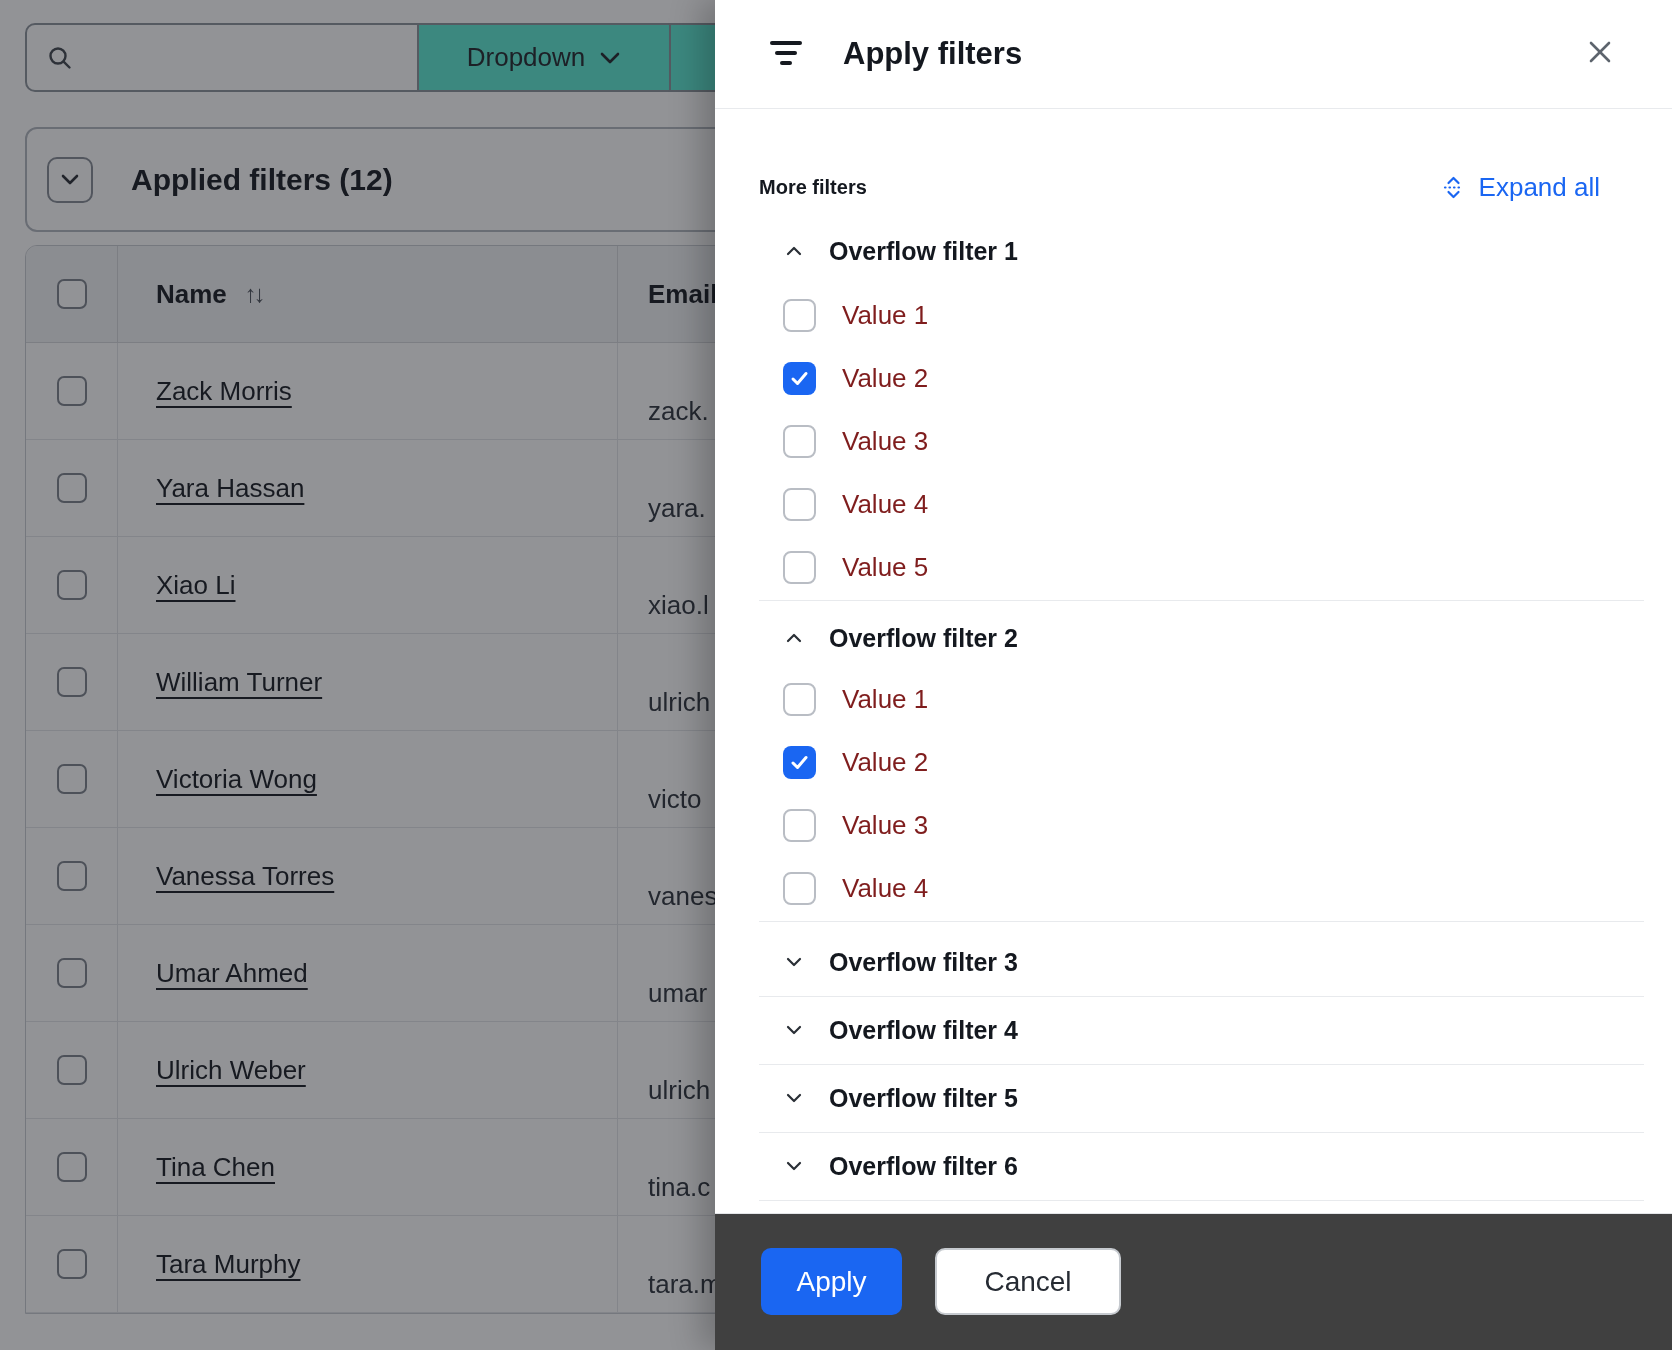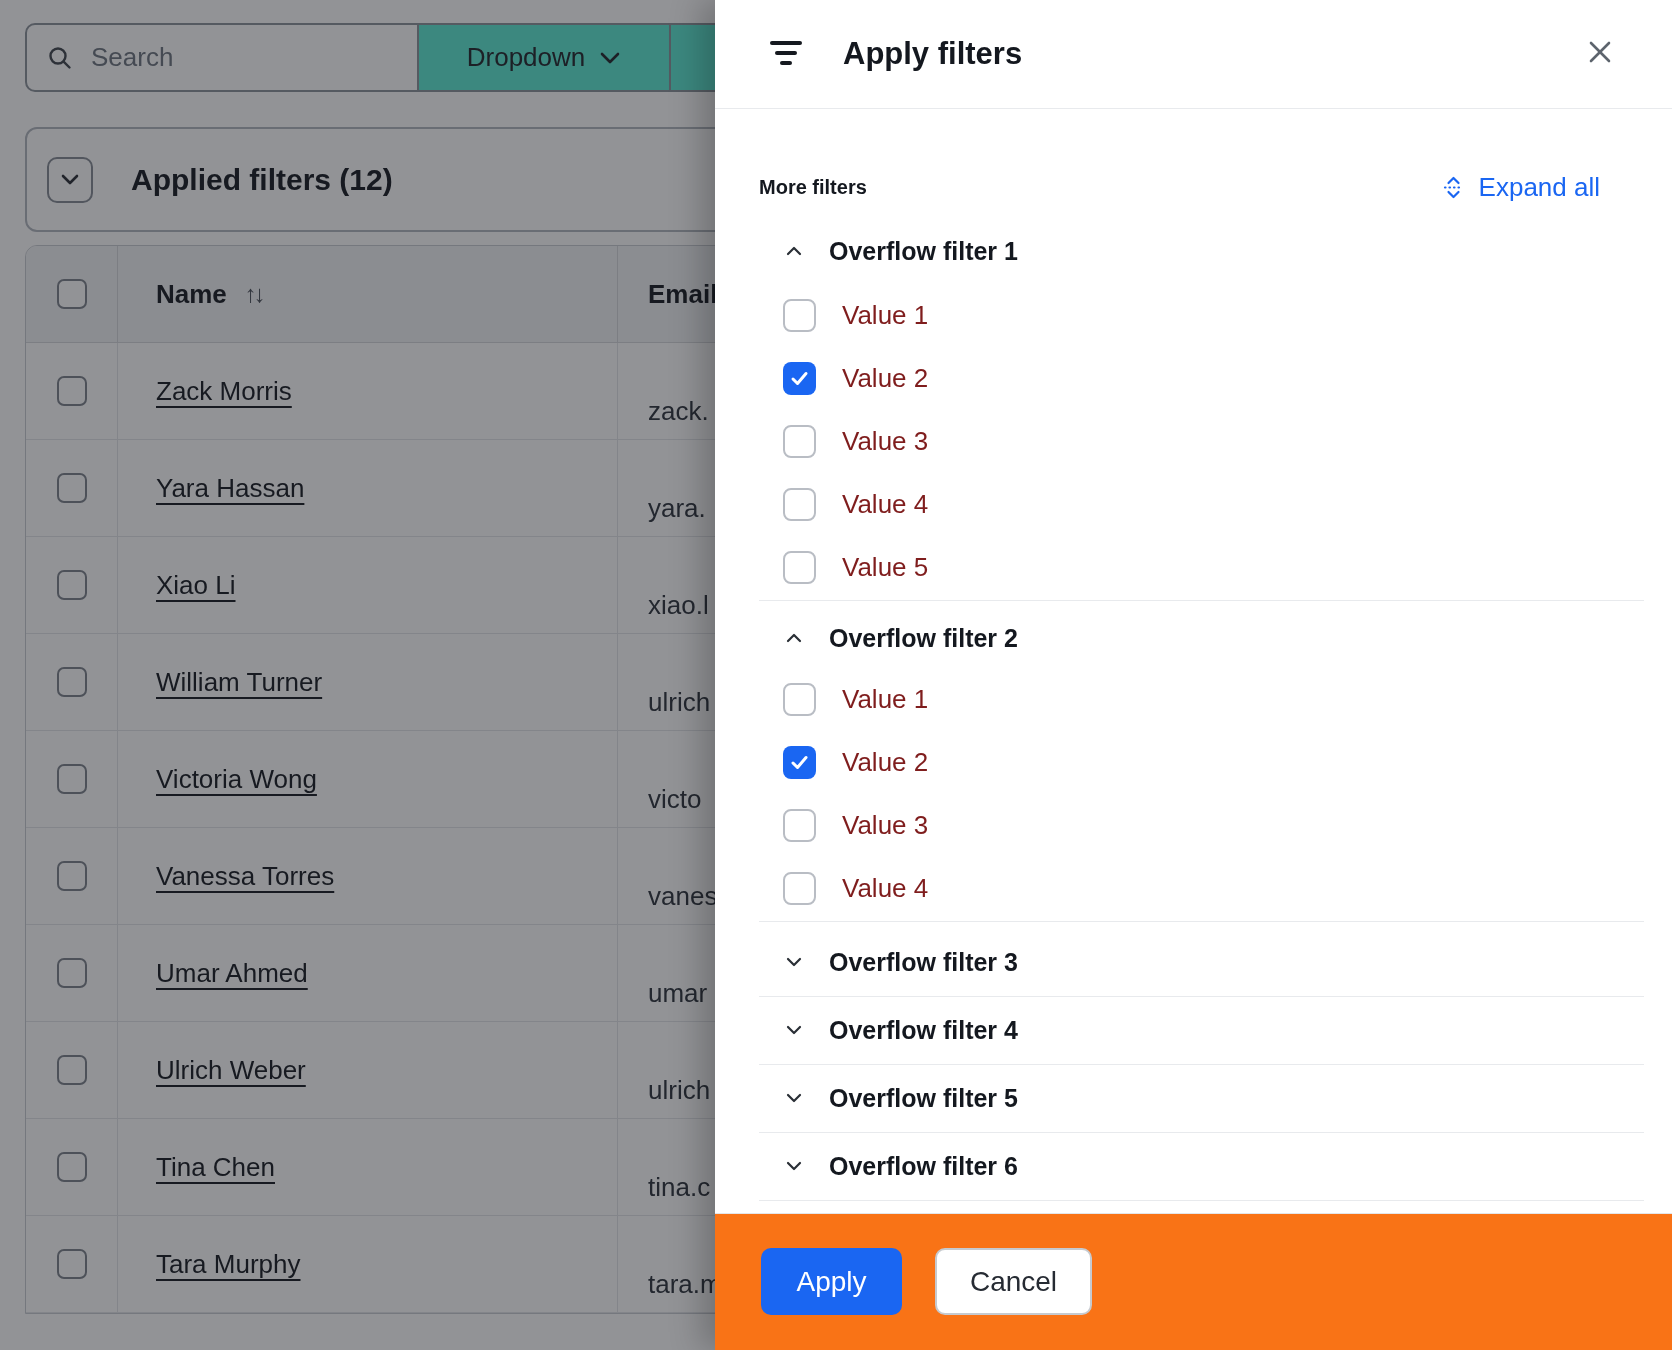--- a/index.html
+++ b/index.html
@@ -63,40 +63,39 @@
 
   .grow{position:absolute;left:70px;height:46px;display:flex;align-items:center;gap:26px;cursor:pointer;}
   .grow span{font-size:25px;font-weight:700;color:#14181f;}
   .vrow{position:absolute;left:68px;height:63px;display:flex;align-items:center;gap:26px;cursor:pointer;}
   .vrow .vlabel{font-size:26px;color:#7f1d1d;}
   .pcb{width:33px;height:33px;border:2px solid #b9bdc4;border-radius:8px;background:#fff;box-sizing:border-box;
        display:flex;align-items:center;justify-content:center;}
   .pcb.checked{border:none;background:#1a66f2;}
   .pdivider{position:absolute;left:44px;right:28px;height:1px;background:#e8eaed;}
 
-  .panel-footer{position:absolute;left:0;right:0;bottom:0;top:1213px;background:#f97316;border-top:1px solid #e4e6e9;}
+  .panel-footer{position:absolute;left:0;right:0;bottom:0;top:1213px;background:#404040;border-top:1px solid #e4e6e9;}
   .apply-btn{position:absolute;left:46px;top:34px;width:141px;height:67px;border:none;border-radius:10px;
              background:#1a66f2;color:#ffffff;font:500 28px "Liberation Sans","DejaVu Sans",sans-serif;cursor:pointer;}
-  .cancel-btn{position:absolute;left:220px;top:34px;width:157px;height:67px;border:2px solid #c6cacf;border-radius:10px;
+  .cancel-btn{position:absolute;left:220px;top:34px;width:186px;height:67px;border:2px solid #c6cacf;border-radius:10px;
              background:#ffffff;color:#262b33;font:500 28px "Liberation Sans","DejaVu Sans",sans-serif;box-sizing:border-box;cursor:pointer;}
 </style>
 </head>
 <body>
 
 <div class="stage">
 
   <div class="base">
 
     <div class="toolbar">
       <div class="search-seg">
         <svg width="26" height="26" viewBox="0 0 26 26" fill="none">
           <circle cx="11" cy="11" r="7.5" stroke="#40464e" stroke-width="2.4"></circle>
           <line x1="16.6" y1="16.6" x2="22.5" y2="22.5" stroke="#40464e" stroke-width="2.4" stroke-linecap="round"></line>
         </svg>
-        <input class="search-input" type="text" placeholder="Search" style="">
       </div>
       <div class="seg seg-dropdown">
         <span class="seg-label">Dropdown</span>
         <svg width="22" height="14" viewBox="0 0 22 14" fill="none">
           <polyline points="3,3 11,11 19,3" stroke="#22262d" stroke-width="2.6" stroke-linecap="round" stroke-linejoin="round" fill="none"></polyline>
         </svg>
       </div>
       <div class="seg seg-extra"></div>
     </div>
 

